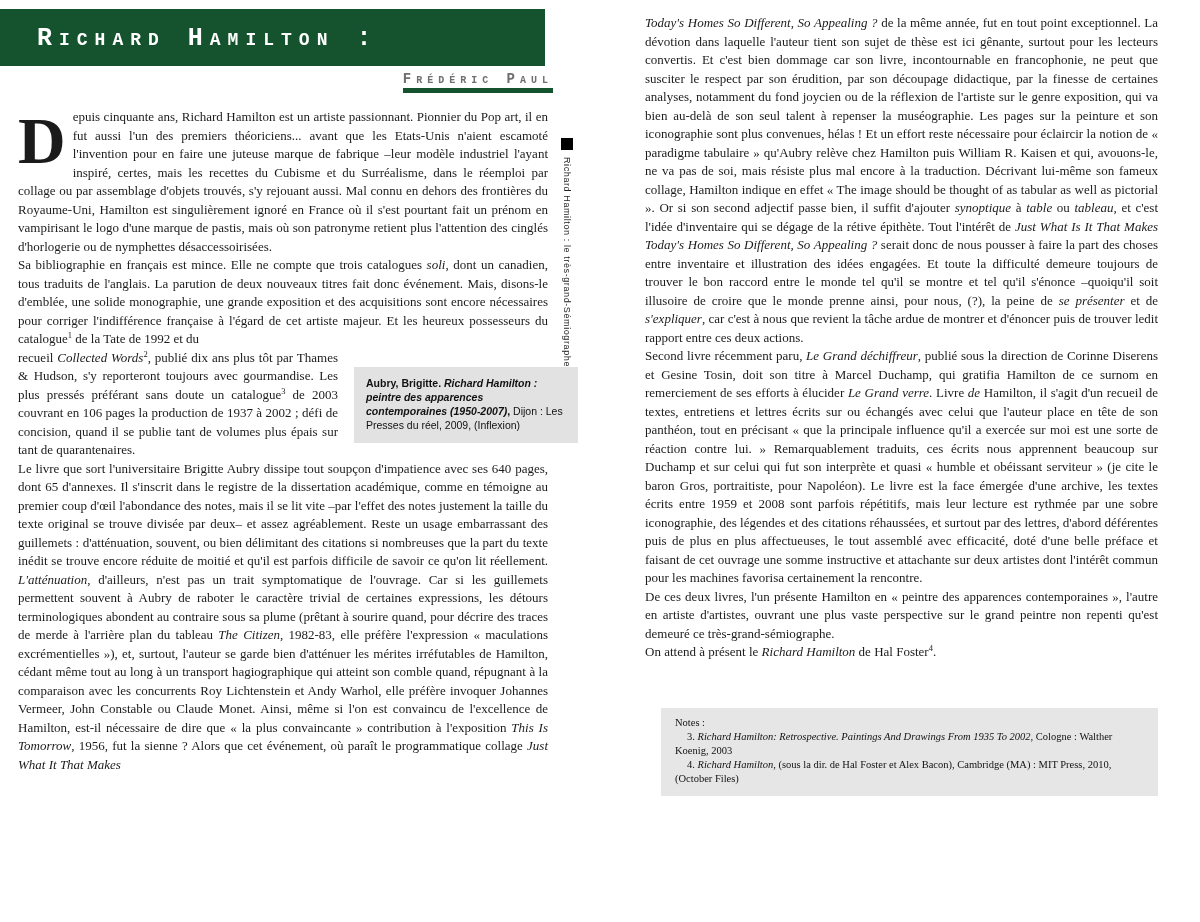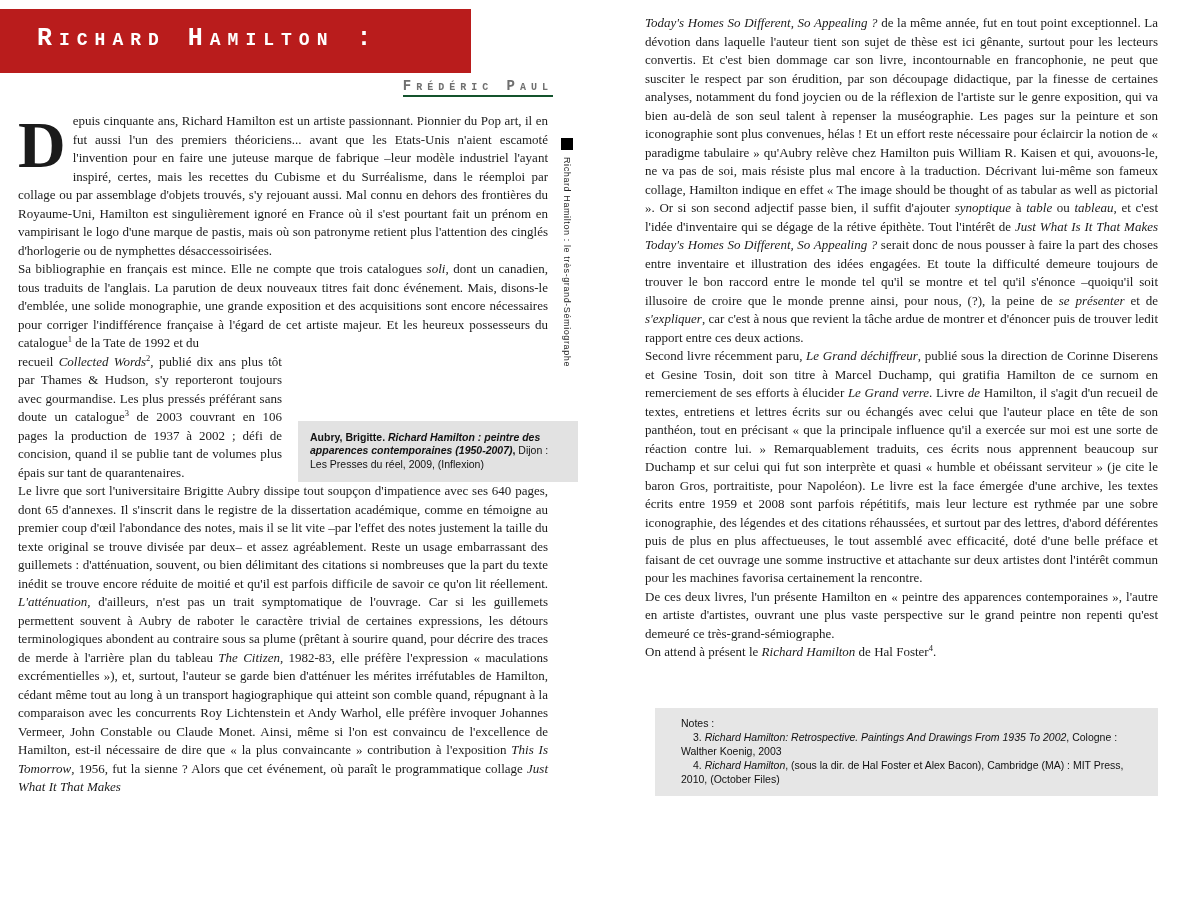--- a/index.html
+++ b/index.html
@@ -4,71 +4,71 @@
 <style>
   html,body { margin:0; padding:0; background:#ffffff; }
   .sheet {
     position:relative; width:1200px; height:922px; background:#ffffff;
     overflow:hidden; font-family:"Liberation Serif", serif; color:#1b1b1b;
   }
 
   
   .left-page { position:absolute; left:0; top:0; width:596px; }
   .banner {
-    margin-top:9px; width:471px; background:#b91c1c; color:#ffffff;
-    padding:13px 0 18px 37px; box-sizing:border-box;
+    margin-top:9px; width:545px; background:#14532d; color:#ffffff;
+    padding:13px 0 11px 37px; box-sizing:border-box;
     font-family:"Liberation Mono", monospace;
   }
   .banner-line {
     font-variant:small-caps; font-weight:bold; font-size:25px;
     letter-spacing:7px; line-height:33px; white-space:nowrap;
   }
   .author-row { width:557px; text-align:right; margin-top:3px; padding-right:4px; box-sizing:border-box; }
   .author {
     display:inline-block; font-family:"Liberation Mono", monospace;
     font-variant:small-caps; font-weight:bold; font-size:14px; letter-spacing:5px;
-    color:#6f6f6f; border-bottom:2px solid #14532d; padding-bottom:1px;
+    color:#6f6f6f; border-bottom:5px solid #14532d; padding-bottom:1px;
   }
 
   .spine { position:absolute; left:557px; top:138px; width:20px; display:flex; flex-direction:column; align-items:center; }
   .spine-square { width:12px; height:12px; background:#000; margin-bottom:7px; }
   .spine-text {
     writing-mode:vertical-rl; font-family:"Liberation Sans", sans-serif;
     font-size:9px; color:#222; letter-spacing:0.6px; white-space:nowrap;
   }
 
   .body-col {
     margin:15px 48px 0 18px; font-size:13px; line-height:18.5px; text-align:justify;
   }
   .body-col p, .right-page p { margin:0; }
   .dropcap {
     float:left; font-weight:bold; font-size:66px; line-height:60px;
     padding:3px 7px 0 0; font-family:"Liberation Serif", serif;
   }
 
-  .wrap-row { display:flex; gap:16px; align-items:flex-end; }
+  .wrap-row { display:flex; gap:16px; align-items:center; }
   .wrap-text { flex:1; }
   .bib-box {
-    width:280px; margin-right:-30px; margin-top:2px; background:#e2e2e2;
+    width:224px; margin-right:-30px; margin-top:2px; background:#e2e2e2;
     padding:10px 12px; box-sizing:border-box;
     font-family:"Liberation Sans", sans-serif; font-size:10.5px; line-height:13.8px;
     text-align:left; color:#111;
   }
   .bib-entry { margin:0; }
   .bib-entry + .bib-entry { margin-top:9px; }
 
   
   .right-page {
     position:absolute; left:645px; top:14px; width:513px;
     font-size:13px; line-height:18.5px; text-align:justify;
   }
   .notes-box {
-    margin-top:46px; margin-left:10px; background:#e6e6e6;
-    padding:8px 12px 10px 26px;
-    font-family:Liberation Sans, sans-serif; font-size:10.5px; line-height:14px;
+    margin-top:46px; margin-left:16px; background:#e6e6e6;
+    padding:8px 12px 10px 14px;
+    font-family:Liberation Serif, serif; font-size:10.5px; line-height:14px;
     text-align:left; color:#111;
   }
   .notes-title { margin:0 0 2px 4px; }
   .note { margin:0 0 3px 0; text-indent:12px; }
 
   sup { font-size:8.5px; line-height:0; }
 </style>
 </head>
 <body>
 

